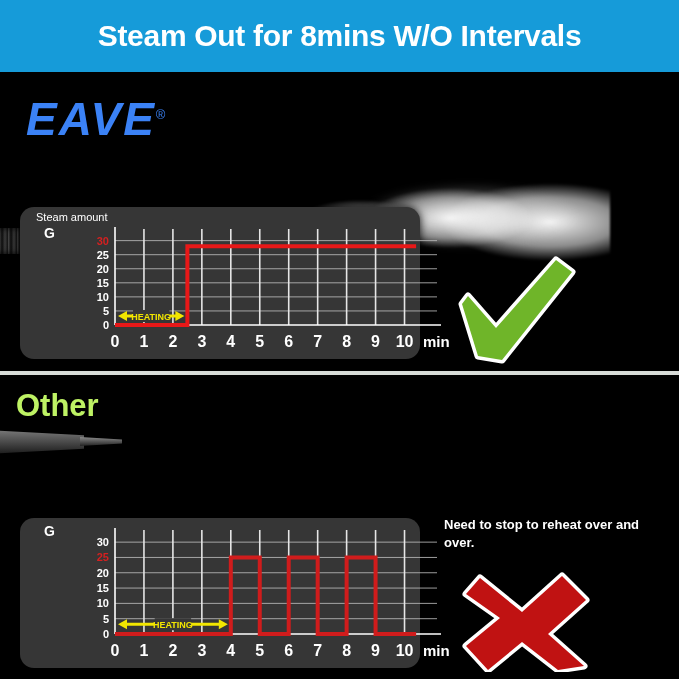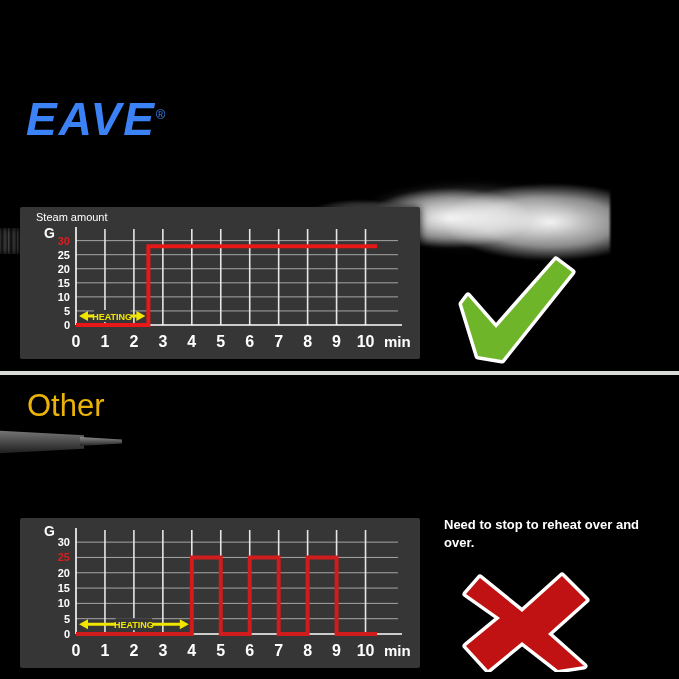--- a/index.html
+++ b/index.html
@@ -16,21 +16,21 @@
   .panel{position:absolute;left:0;width:679px;background:#000;overflow:hidden;}
   .panel-top{top:72px;height:299px;}
   .panel-bottom{top:375px;height:304px;}
   .divider{position:absolute;left:0;top:371px;width:679px;height:4px;background:#d8dcd8;}
 
   
   .logo{position:absolute;left:26px;top:96px;color:#3b82f6;font-size:46px;font-weight:bold;
         font-style:italic;letter-spacing:2px;line-height:1;font-family:"Liberation Sans",sans-serif;}
   .logo .reg{font-size:13px;font-style:normal;vertical-align:super;font-weight:normal;}
 
-  .other-label{position:absolute;left:27px;top:390px;color:#eab308;font-size:31px;font-weight:normal;line-height:1;}
+  .other-label{position:absolute;left:16px;top:390px;color:#bef264;font-size:31px;font-weight:bold;line-height:1;}
 
   
   .nozzle-top{position:absolute;left:-10px;top:140px;width:230px;height:60px;}
   .nozzle-body{position:absolute;left:0;top:16px;width:110px;height:26px;border-radius:3px;
     background:repeating-linear-gradient(90deg,#4a4a4a 0px,#0d0d0d 3px,#3a3a3a 6px,#111 9px);
     box-shadow:0 0 6px #000 inset;}
   .nozzle-tip{position:absolute;left:104px;top:24px;width:48px;height:9px;border-radius:2px;
     background:linear-gradient(180deg,#6b6b6b,#1a1a1a);}
   .steam-top{position:absolute;left:150px;top:96px;width:460px;height:120px;
     background:
@@ -46,47 +46,50 @@
 
   
   .nozzle-bot{position:absolute;left:-12px;top:424px;width:170px;height:46px;}
   .nozzle-bot-body{position:absolute;left:0;top:6px;width:96px;height:24px;
     background:linear-gradient(180deg,#787878,#1c1c1c);
     clip-path:polygon(0 0,100% 22%,100% 78%,0 100%);}
   .nozzle-bot-tip{position:absolute;left:92px;top:13px;width:42px;height:9px;
     background:linear-gradient(180deg,#8a8a8a,#222);clip-path:polygon(0 0,100% 28%,100% 72%,0 100%);}
 
   
-  .chart-card{position:absolute;background:#363636;border-radius:2px;
+  .chart-card{position:absolute;background:#363636;border-radius:14px;
               box-shadow:0 0 8px rgba(0,0,0,.9);}
   .card-top{left:20px;top:207px;width:400px;height:152px;}
   .card-bottom{left:20px;top:518px;width:400px;height:150px;}
 
   .chart-title{position:absolute;left:16px;top:5px;color:#fff;font-size:11px;line-height:1;}
   .axis-unit-y{position:absolute;color:#fff;font-size:14px;font-weight:bold;line-height:1;}
-  .plot{position:absolute;}
+  .plot{position:absolute;margin-left:39px;}
   .plot svg{display:block;}
   .ylab{fill:#ffffff;font-family:"Liberation Sans",sans-serif;font-size:11px;font-weight:bold;text-anchor:end;}
   .ylab-red{fill:#d42020;font-family:"Liberation Sans",sans-serif;font-size:11px;font-weight:bold;text-anchor:end;}
   .xlab{fill:#ffffff;font-family:"Liberation Sans",sans-serif;font-size:16px;font-weight:bold;text-anchor:middle;}
   .xunit{fill:#ffffff;font-family:"Liberation Sans",sans-serif;font-size:15px;font-weight:bold;text-anchor:start;}
   .heat-text{fill:#f2e600;font-family:"Liberation Sans",sans-serif;font-size:9px;font-weight:bold;text-anchor:middle;}
 
   
   .check-mark{position:absolute;left:452px;top:252px;width:130px;height:115px;}
   .x-mark{position:absolute;left:462px;top:572px;width:130px;height:100px;}
 
   .note{position:absolute;left:444px;top:516px;width:225px;color:#fff;font-size:13px;
         font-weight:bold;line-height:1.35;}
 </style>
 </head>
 <body>
 
 <div class="page">
 
+  <div class="banner">
+    <div class="banner-title">Steam Out for 8mins W/O Intervals</div>
+  </div>
 
   <div class="panel panel-top">
     <div class="nozzle-top">
       <div class="nozzle-body"></div>
       <div class="nozzle-tip"></div>
     </div>
     <div class="steam-top"></div>
     <div class="steam-top-2"></div>
   </div>
 

